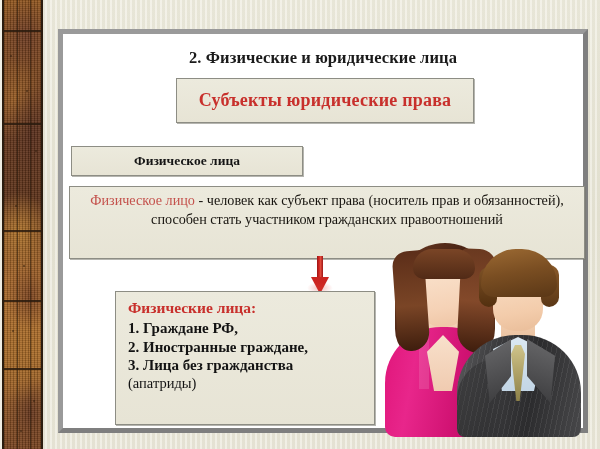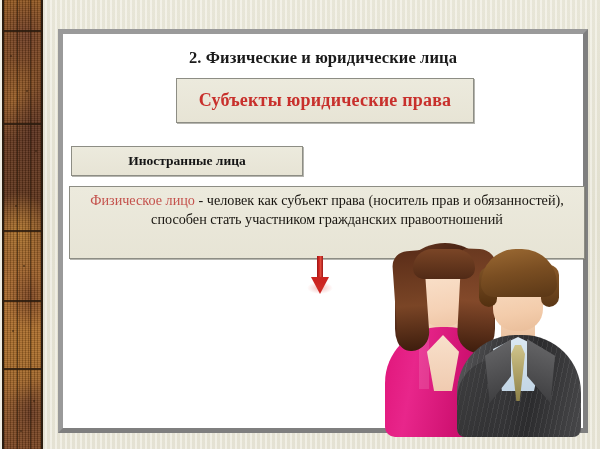--- a/index.html
+++ b/index.html
@@ -260,34 +260,43 @@
 
   <div class="panel">
 
     <div class="title">2. Физические и юридические лица</div>
 
     <div class="box head-box">
       <span class="txt">Субъекты юридические права</span>
     </div>
 
     <div class="box cat-left">
-      <span class="txt">Иностранные лица</span>
+      <span class="txt">Физическое лица</span>
     </div>
 
 
     <div class="box def-box">
       <p><span class="accent">Физическое лицо</span><span> - человек как субъект права (носитель прав и обязанностей), способен стать участником гражданских правоотношений</span></p>
     </div>
 
     <div class="arrow">
       <div class="shaft"></div>
       <div class="head"></div>
       <div class="glow"></div>
     </div>
 
+    <div class="box list-box">
+      <p class="lead">Физические лица:</p>
+      <ol>
+        <li>1. Граждане РФ,</li>
+        <li>2. Иностранные граждане,</li>
+        <li>3. Лица без гражданства</li>
+      </ol>
+      <p class="tail">(апатриды)</p>
+    </div>
 
     <div class="people">
       <div class="fig">
         <div class="w-hair-back"></div>
         <div class="w-neck"></div>
         <div class="w-body"></div>
         <div class="w-chest"></div>
         <div class="w-lapel"></div>
         <div class="w-face"></div>
         <div class="w-hair-l"></div>

